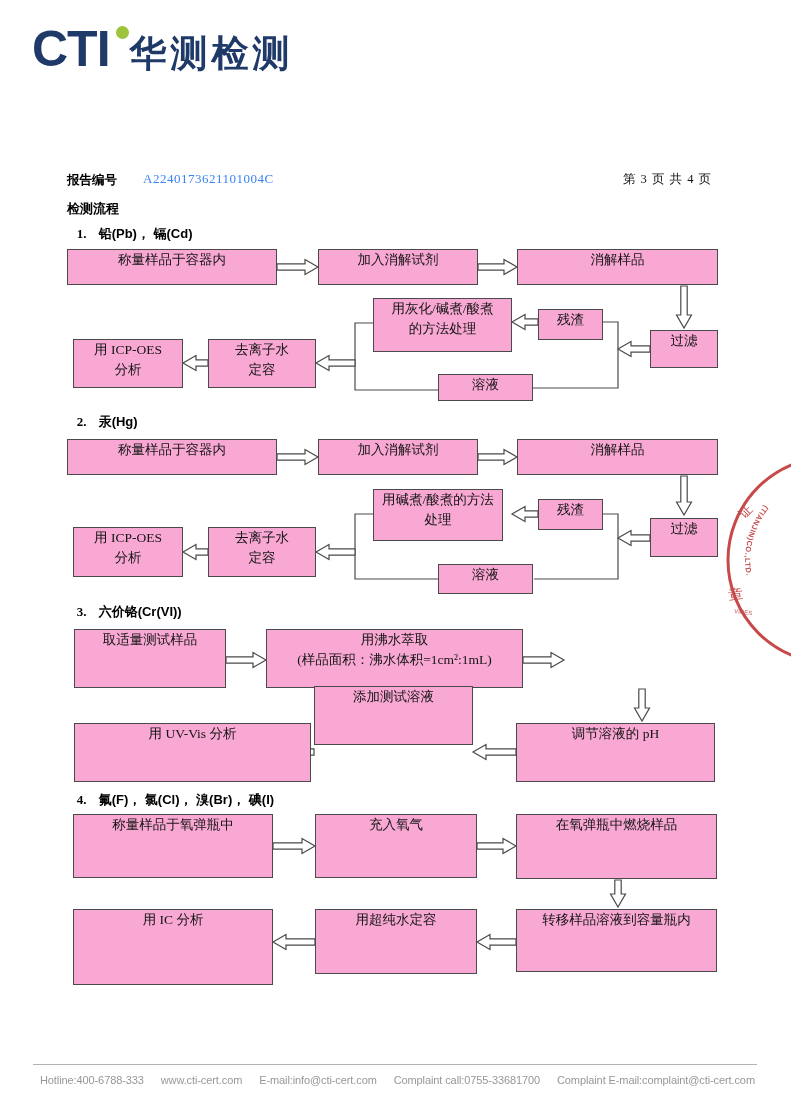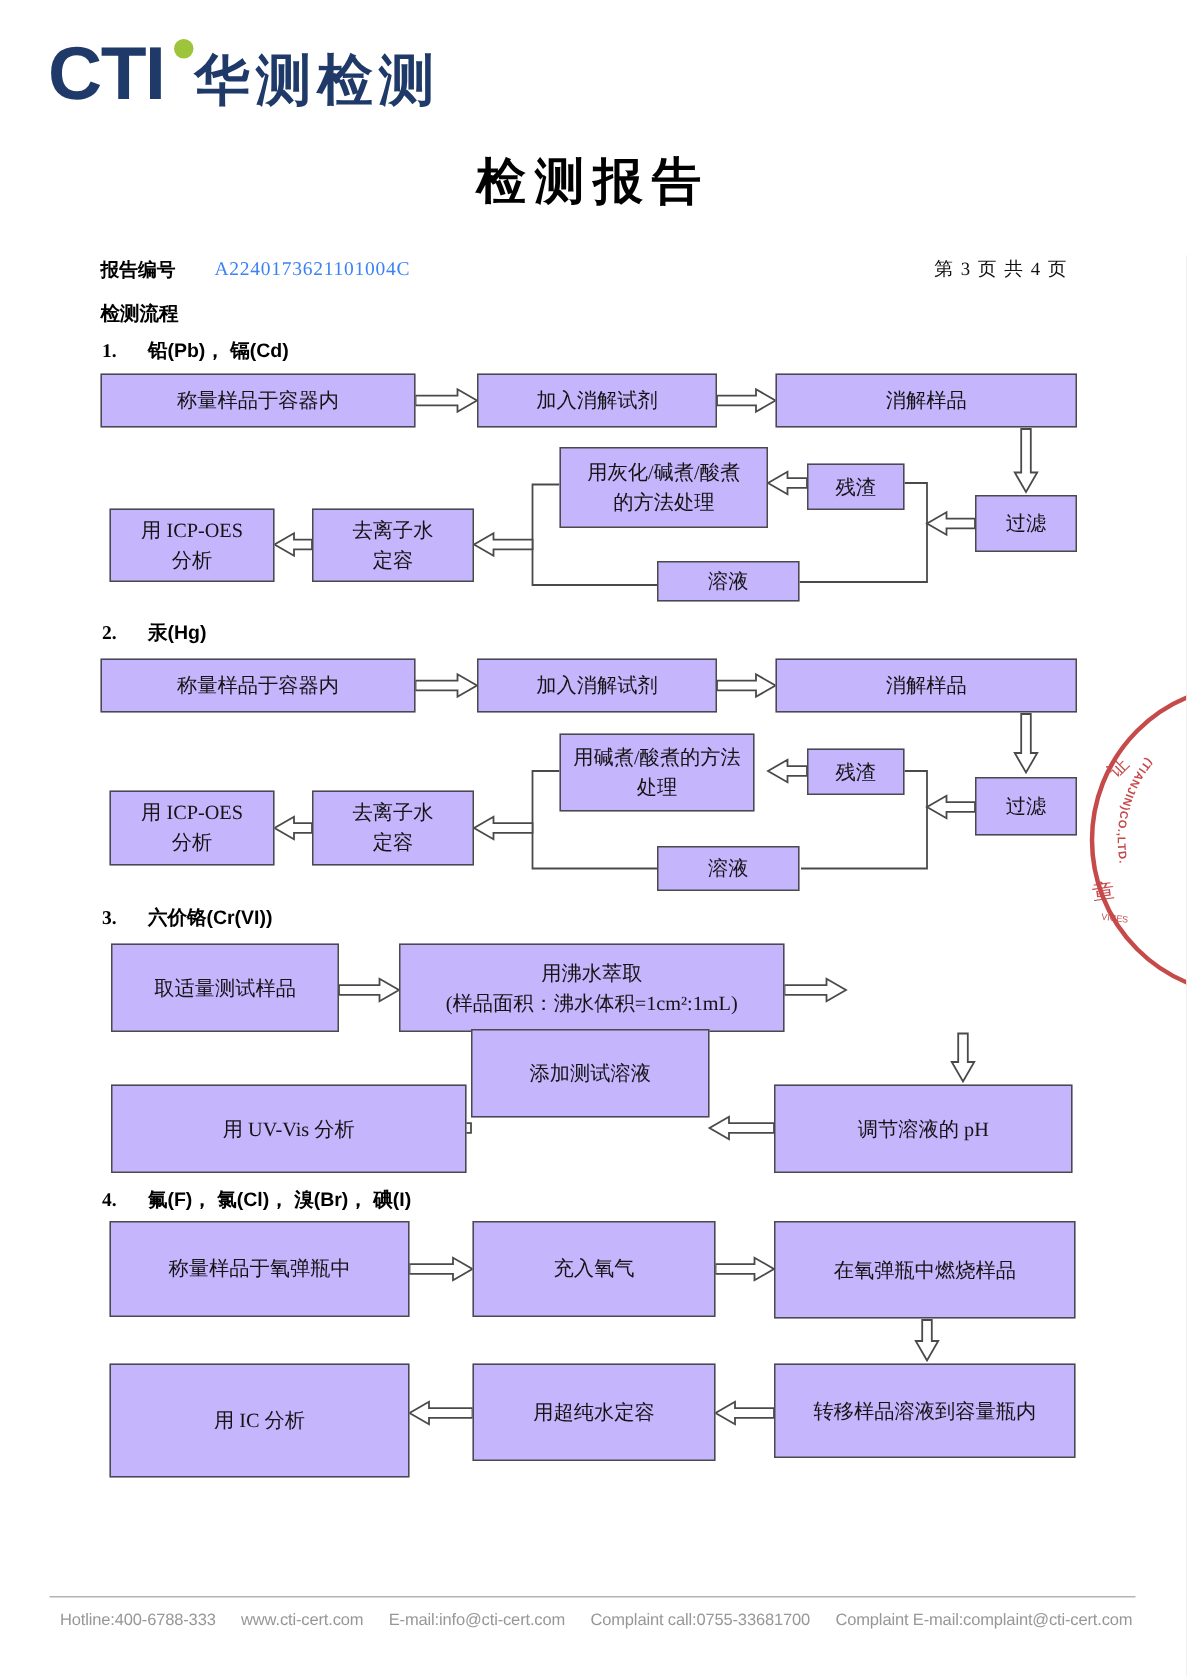--- a/index.html
+++ b/index.html
@@ -10,25 +10,25 @@
   .logo-cti{font:800 50px/1 "Liberation Sans","DejaVu Sans",sans-serif;color:#1f3a68;letter-spacing:-1px;}
   .logo-dot{position:absolute;left:84px;top:2px;width:13px;height:13px;border-radius:50%;background:#9dc43b;}
   .logo-cn{font:800 37px/1 "Liberation Sans","DejaVu Sans",sans-serif;color:#1f3a68;letter-spacing:4px;margin-left:16px;}
   .report-title{position:absolute;left:0;top:103px;width:100%;margin:0;text-align:center;
         font:bold 33px/1.2 "Liberation Serif","DejaVu Serif",serif;letter-spacing:6px;color:#000;}
   .meta-label{position:absolute;left:67px;top:172px;font:bold 12.5px/1.3 "Liberation Sans","DejaVu Sans",sans-serif;color:#000;}
   .meta-value{position:absolute;left:143px;top:171px;font:13px/1.3 "Liberation Serif","DejaVu Serif",serif;color:#3b82f6;letter-spacing:.5px;}
   .meta-pages{position:absolute;right:79px;top:171px;font:12.5px/1.3 "Liberation Serif","DejaVu Serif",serif;color:#111;letter-spacing:1px;}
   .section-title{position:absolute;left:67px;top:201px;font:bold 13px/1.3 "Liberation Sans","DejaVu Sans",sans-serif;color:#000;}
   
-  .ftitle{position:absolute;font:bold 13px/1.3 "Liberation Sans","DejaVu Sans",sans-serif;color:#000;white-space:nowrap;}
+  .ftitle{position:absolute;font:bold 13px/1.3 "Liberation Sans","DejaVu Sans",sans-serif;color:#000;white-space:nowrap;text-align:center;}
   .ftitle .num{display:inline-block;width:27px;font-family:"Liberation Serif","DejaVu Serif",serif;}
   
-  .fbox{position:absolute;box-sizing:border-box;border:1.2px solid #4a4a4a;background:#c4b5fd;
-        display:flex;flex-direction:column;align-items:center;justify-content:center;text-align:center;
+  .fbox{position:absolute;box-sizing:border-box;border:1.2px solid #4a4a4a;background:#f9a8d4;
+        display:flex;flex-direction:column;align-items:center;justify-content:flex-start;text-align:center;
         font:13.5px/1.45 "Liberation Serif","DejaVu Serif",serif;color:#141414;z-index:2;}
   .fbox span{display:block;white-space:nowrap;}
   
   .connectors{position:absolute;left:0;top:0;width:791px;height:1118px;z-index:1;pointer-events:none;}
   
   .stamp{position:absolute;left:716px;top:452px;width:75px;height:212px;z-index:3;opacity:.92;}
   
   .footer-line{position:absolute;left:33px;top:1064px;width:724px;height:1px;background:#b3b3b3;}
   .footer{position:absolute;left:40px;right:36px;top:1073px;display:flex;justify-content:space-between;
         font:11px/1.4 "Liberation Sans","DejaVu Sans",sans-serif;color:#979797;letter-spacing:-0.1px;white-space:nowrap;}
@@ -37,21 +37,20 @@
 <body>
 
 <div class="page">
 
   <div class="logo">
     <span class="logo-cti">CTI</span>
     <span class="logo-dot"></span>
     <span class="logo-cn">华测检测</span>
   </div>
 
-  <h1 class="report-title">检测报告</h1>
 
   <span class="meta-label">报告编号</span>
   <span class="meta-value">A2240173621101004C</span>
   <span class="meta-pages">第 3 页  共 4 页</span>
 
   <div class="section-title">检测流程</div>
 
   <svg class="connectors" id="connectors" viewBox="0 0 791 1118">
       <polyline points="603,322 618,322 618,388 533,388" fill="none" stroke="#4a4a4a" stroke-width="1.2"></polyline>
       <polyline points="373,323 355,323 355,390 438,390" fill="none" stroke="#4a4a4a" stroke-width="1.2"></polyline>

